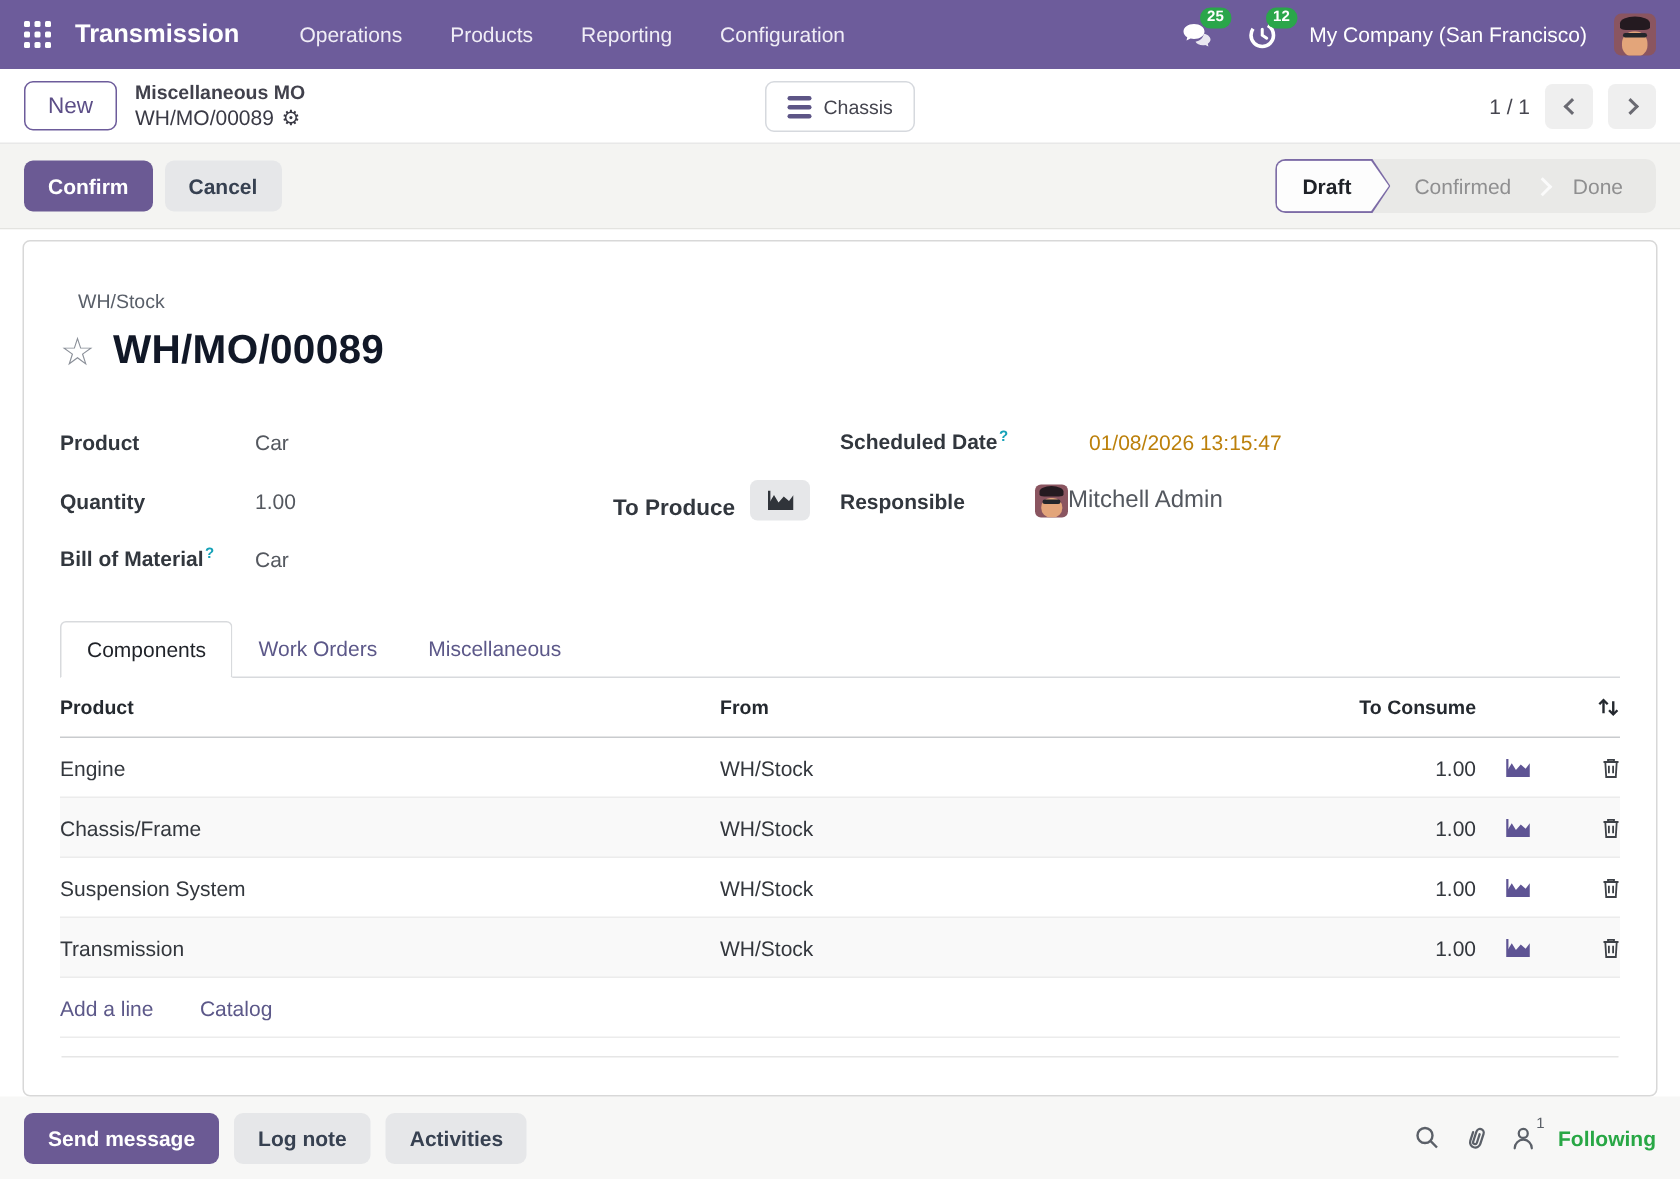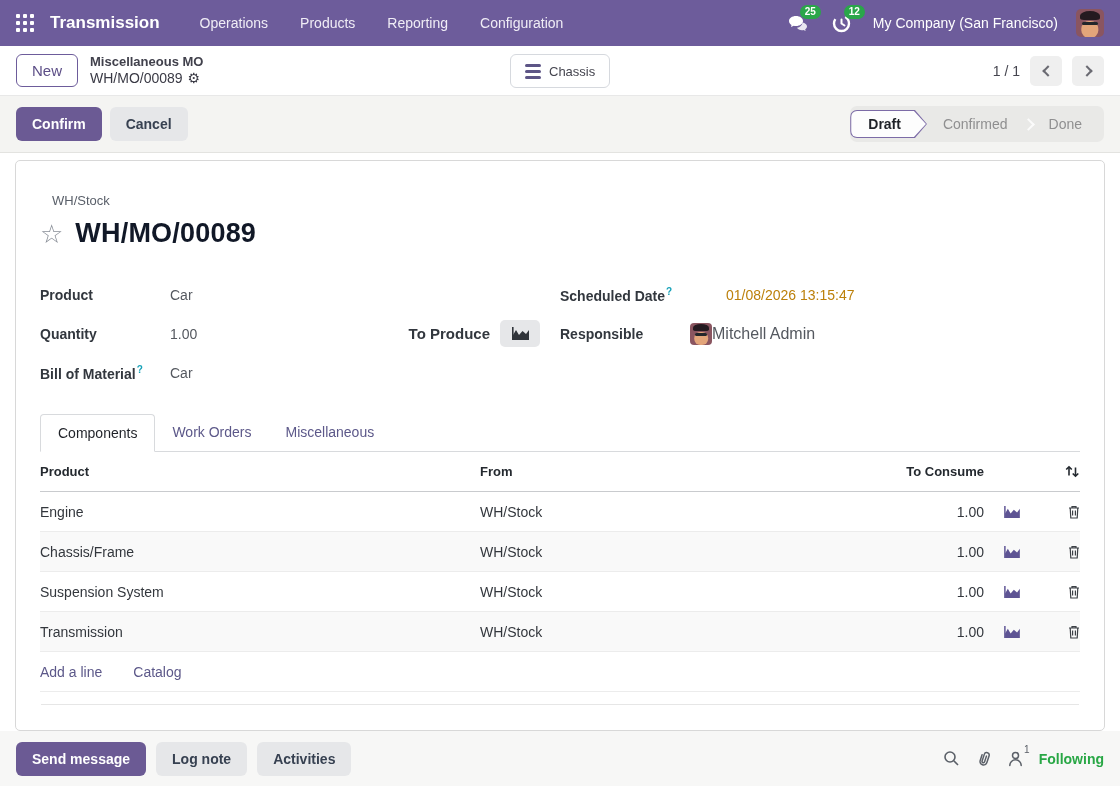--- a/index.html
+++ b/index.html
@@ -40,21 +40,21 @@
   .pg-btn { width:32px; height:30px; background:#efefef; border:none; border-radius:5px; cursor:pointer; display:flex; align-items:center; justify-content:center; }
   .chev { width:8px; height:8px; border-left:2px solid #6a6a72; border-bottom:2px solid #6a6a72; }
   .chev-l { transform:rotate(45deg); margin-left:3px; }
   .chev-r { transform:rotate(-135deg); margin-right:3px; }
 
   
   .statusbar { height:57px; background:#f4f4f2; border-bottom:1px solid #e3e3e0; display:flex; align-items:center; padding:0 16px; }
   .btn-primary { background:#6b5a94; color:#fff; font-weight:600; padding:9px 16px; }
   .btn-gray { background:#e6e7e9; color:#374151; font-weight:600; padding:9px 16px; margin-left:8px; }
   .stages { margin-left:auto; background:#e9e9e7; border-radius:7px; height:36px; display:flex; align-items:center; padding-right:6px; }
-  .stage-active { position:relative; height:28px; display:flex; align-items:center; }
+  .stage-active { position:relative; height:36px; display:flex; align-items:center; }
   .stage-active .arrow-outer { position:absolute; inset:0; background:#7c6ba6; border-radius:7px 0 0 7px;
     clip-path:polygon(0 0, calc(100% - 12px) 0, 100% 50%, calc(100% - 12px) 100%, 0 100%); }
   .stage-active .arrow-inner { position:absolute; inset:1px; background:#fdfdfd; border-radius:6px 0 0 6px;
     clip-path:polygon(0 0, calc(100% - 12px) 0, 100% 50%, calc(100% - 12px) 100%, 0 100%); }
   .stage-active .lbl { position:relative; z-index:2; font-size:14px; font-weight:700; color:#1f2228; padding:0 26px 0 18px; cursor:pointer; }
   .stage { font-size:14px; color:#8f8f90; padding:0 16px; cursor:pointer; }
   .stage-sep { width:9px; height:9px; border-top:2px solid #fbfbfb; border-right:2px solid #fbfbfb; transform:rotate(45deg); }
 
   
   .main-area { height:578px; background:#fff; padding:7px 15px 0; }
@@ -63,21 +63,21 @@
   .title-row { display:flex; align-items:center; gap:12px; margin-bottom:26px; }
   .star { font-size:26px; color:#8a8f98; cursor:pointer; line-height:1; }
   .sheet-title { font-size:27px; font-weight:700; color:#111827; letter-spacing:.2px; }
 
   .fields { display:flex; }
   .fcol { width:50%; }
   .frow { display:flex; align-items:center; min-height:39px; }
   .flabel { width:130px; font-size:14px; font-weight:700; color:#32373e; flex:0 0 130px; }
   .fvalue { font-size:14px; color:#54585f; }
   .sup-q { color:#17a2b8; font-size:10px; vertical-align:super; margin-left:1px; cursor:pointer; }
-  .to-produce { margin-left:auto; margin-right:20px; display:flex; align-items:center; gap:10px; }
+  .to-produce { margin-left:auto; margin-right:20px; display:flex; align-items:flex-end; gap:10px; }
   .tp-label { font-size:15px; font-weight:700; color:#32373e; }
   .tp-btn { width:40px; height:27px; background:#e6e7e9; border:none; border-radius:5px; cursor:pointer; display:flex; align-items:center; justify-content:center; color:#30343a; }
   .date-val { color:#bc800b;margin-left:36px; }
   .resp { display:flex; align-items:center; color:#54585f; }
 
   
   .tabs { display:flex; margin-top:22px; border-bottom:1px solid #d8dadd; }
   .tab { font-size:14px; padding:10px 17px; color:#5c5889; cursor:pointer; }
   .tab.active { color:#1f2228; background:#fff; border:1px solid #d8dadd; border-bottom:1px solid #fff; border-radius:4px 4px 0 0; margin-bottom:-1px; font-weight:400; }
 

